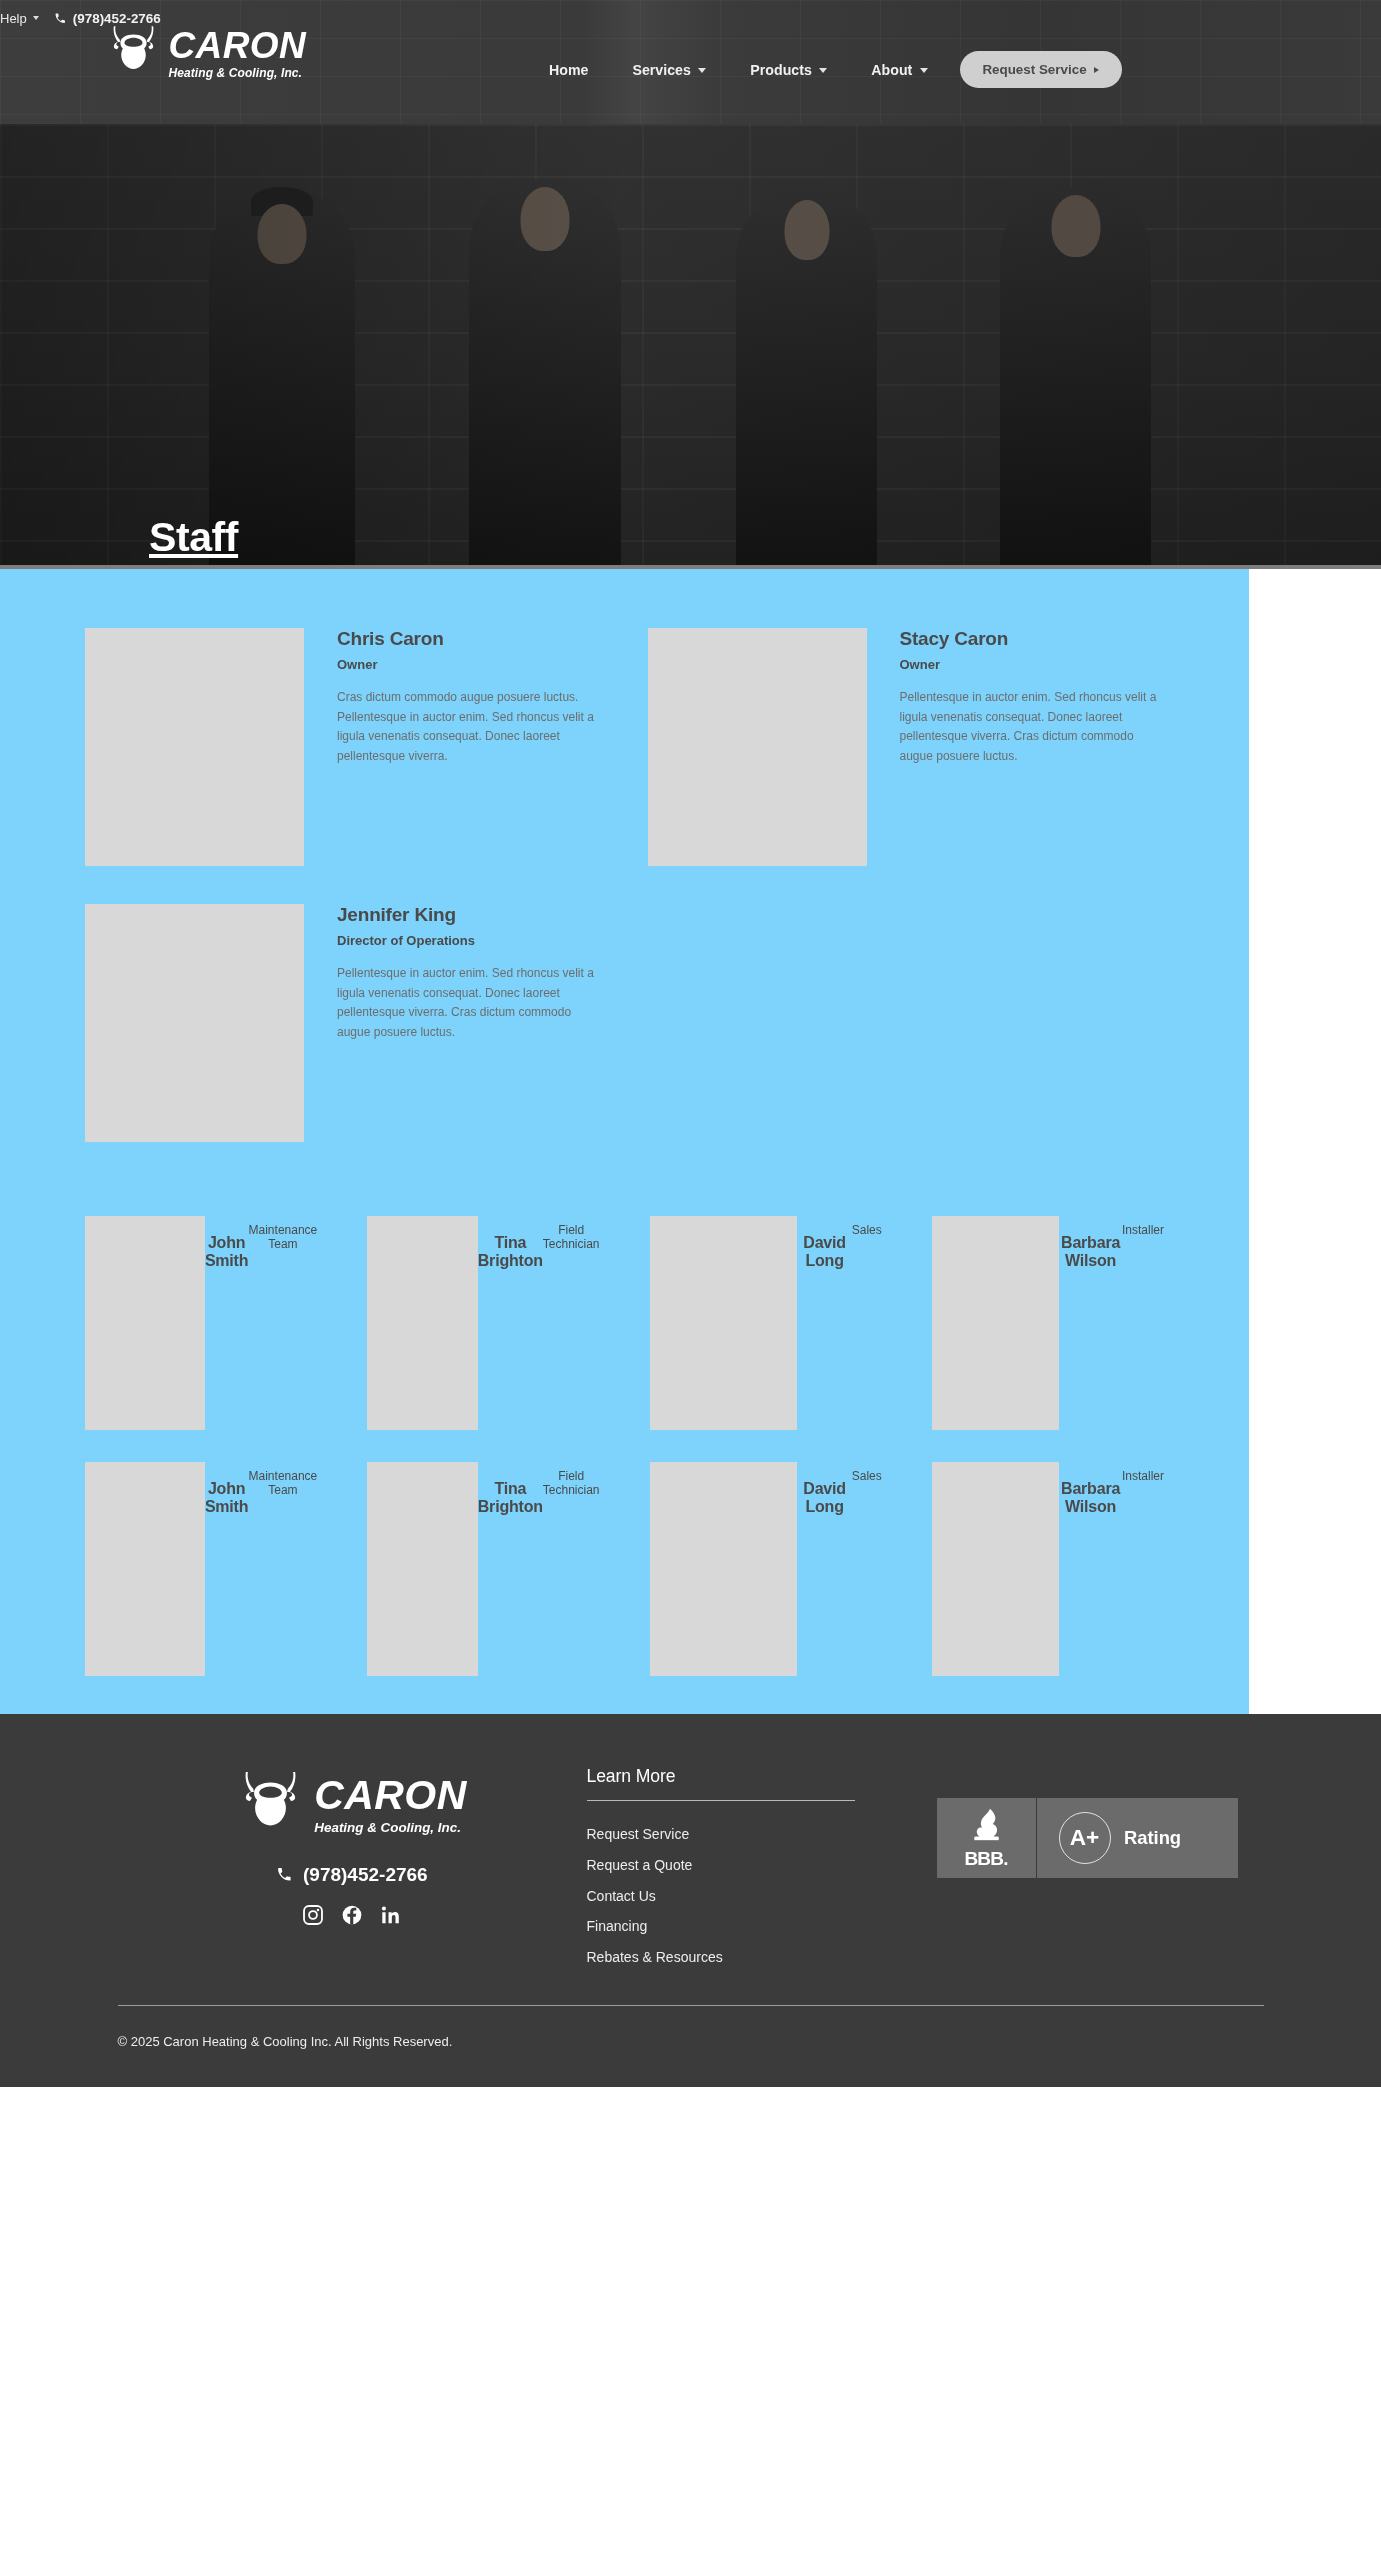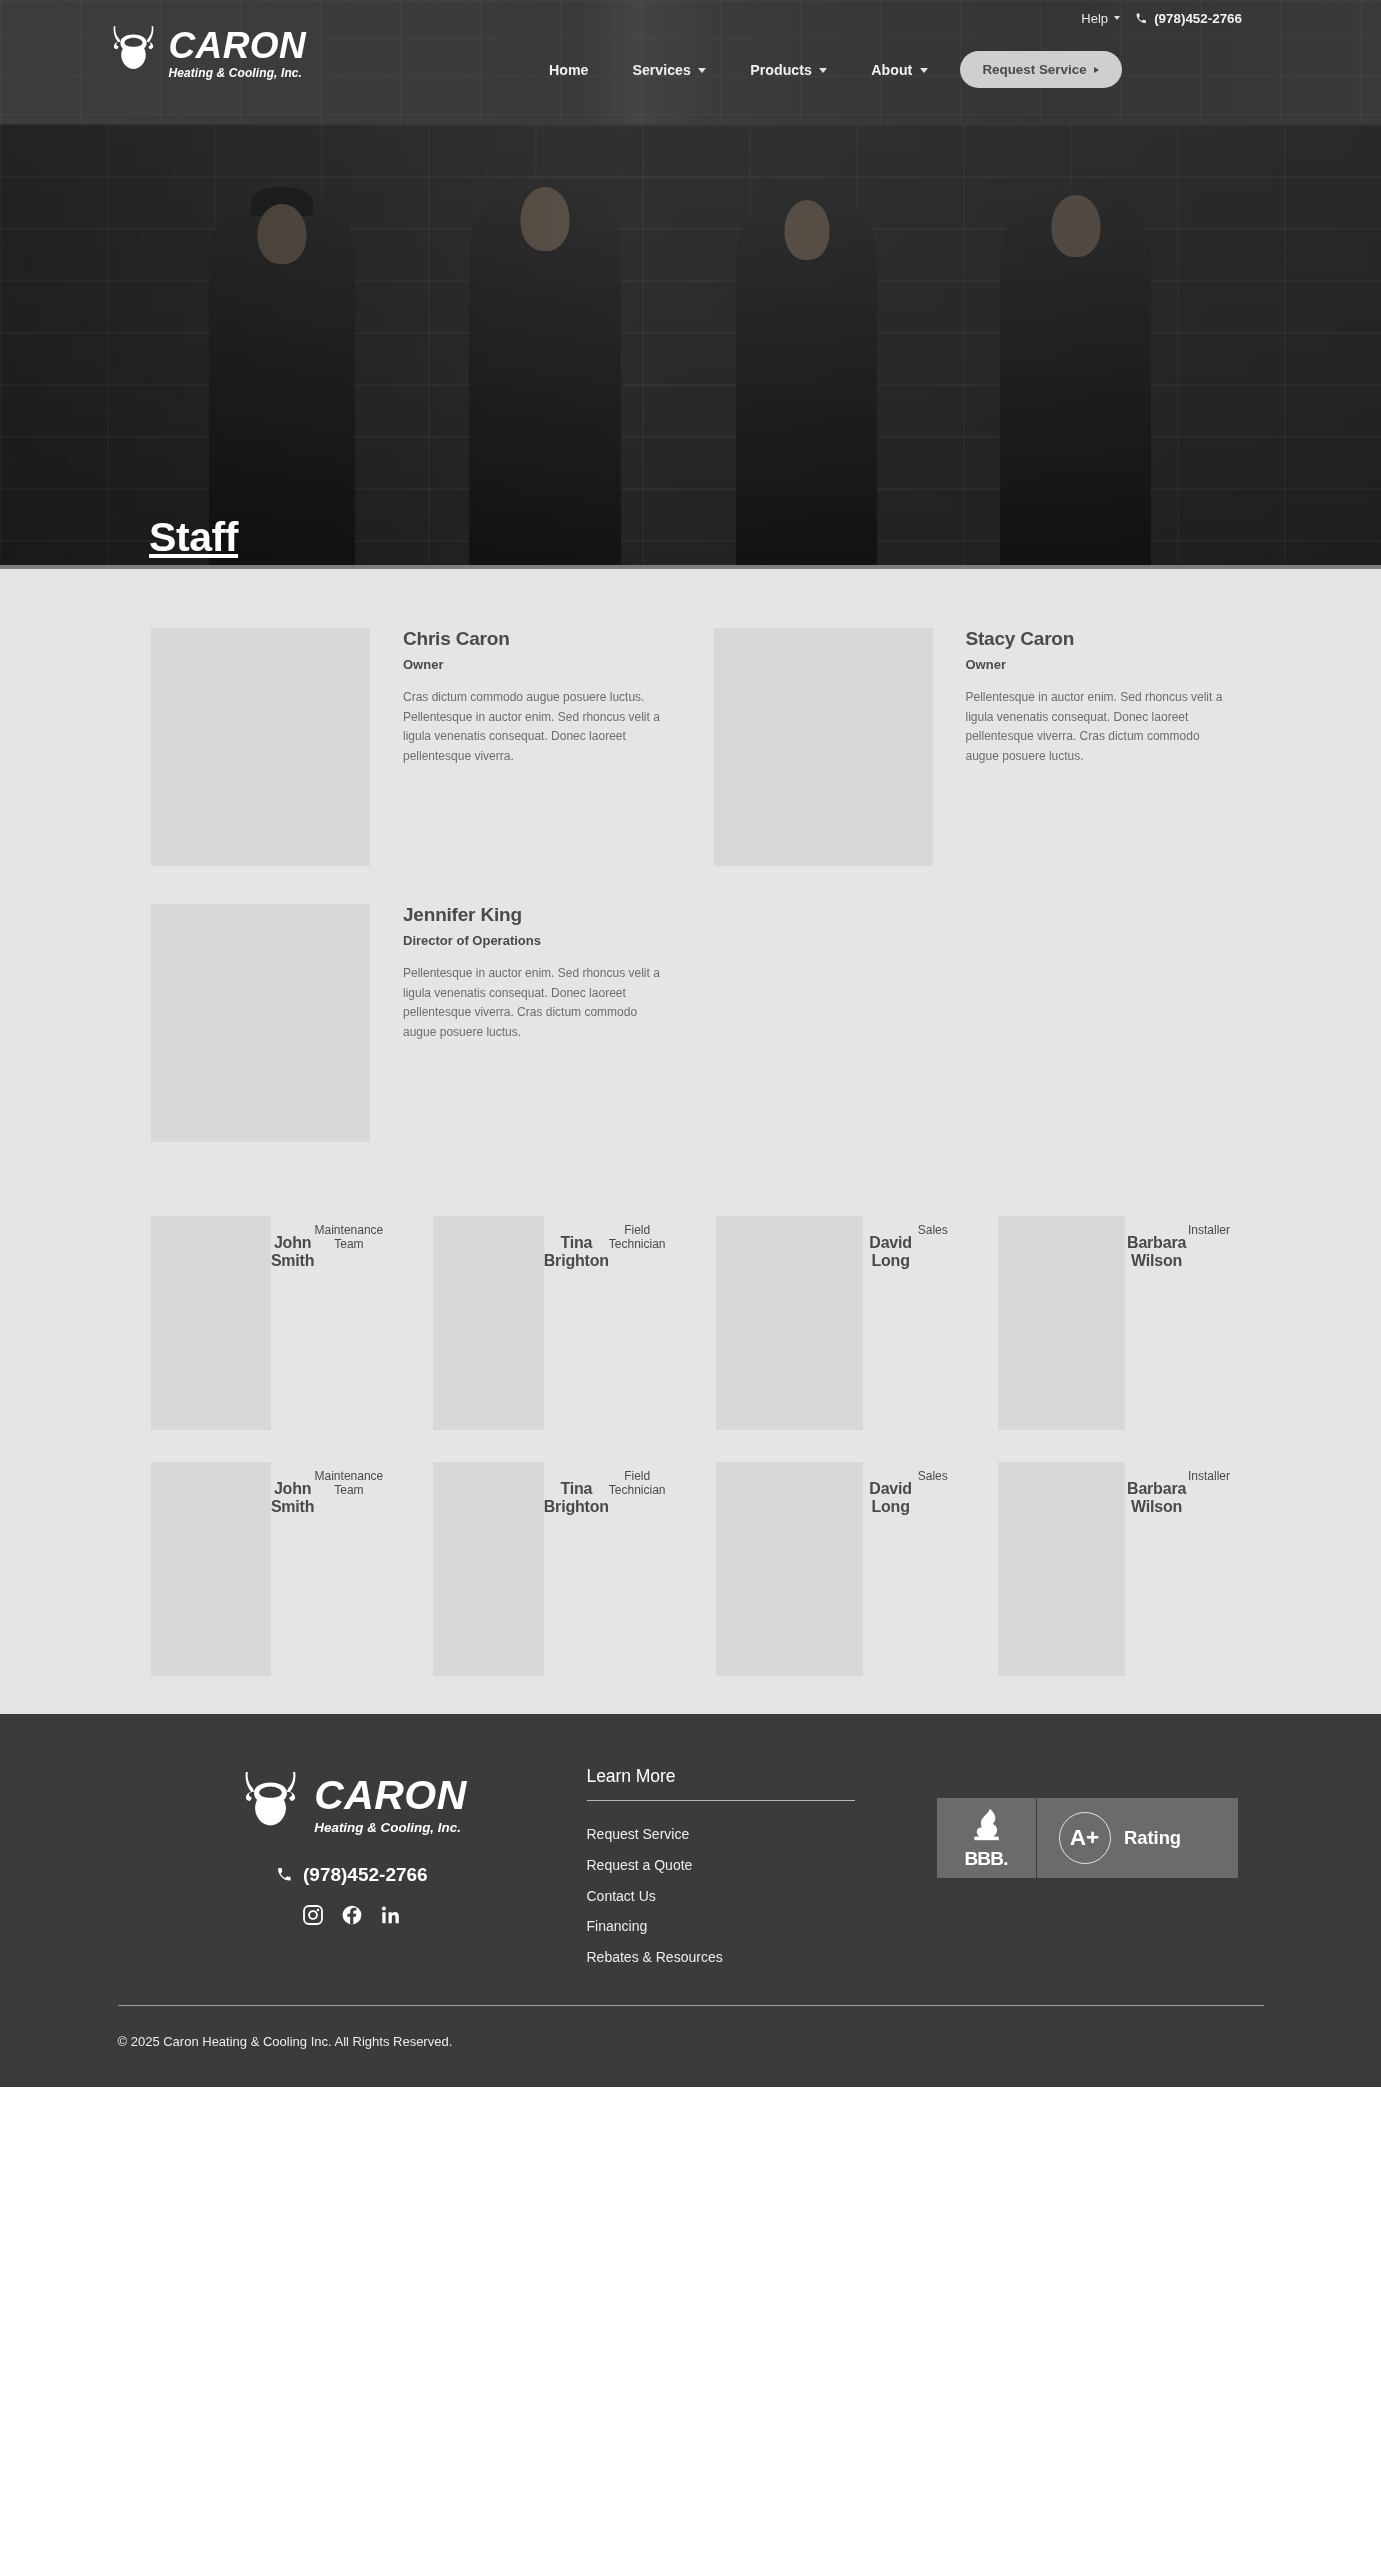--- a/index.html
+++ b/index.html
@@ -31,21 +31,20 @@
         rgba(0,0,0,0) 0.8px, rgba(0,0,0,0) 80px),
       linear-gradient(to right, #3d3d3d 0%, #3a3a3a 42%, #444444 46%, #3b3b3b 52%, #353535 75%, #3a3a3a 100%);
     opacity: 1;
   }
   .topbar {
     position: absolute;
     top: 5.9px; right: 0; left: 0;
     height: 25px;
     display: flex;
     align-items: center;
-    justify-content: flex-end;
     padding-right: 139px;
     gap: 15px;
     z-index: 4;
   }
   .help-link {
     display: flex; align-items: center; gap: 5.9px;
     color: #e9e9e9; font-size: 13px; font-weight: 400;
     cursor: pointer; white-space: nowrap;
   }
   .caret-sm {
@@ -189,22 +188,22 @@
     font-size: 41px;
     font-weight: 700;
     letter-spacing: -0.4px;
     z-index: 5;
     font-family: "Liberation Sans", sans-serif;
     text-decoration: underline;
   }
 
   
   .main {
-    width: 1381px;
-    background: #e5e5e5;
+    width: 1249px;
+    background: #7dd3fc;
     padding-bottom: 38px;
   }
   .wrap { width: 1079px; margin: 0 auto; }
 
   .bios {
     display: grid;
     grid-template-columns: 1fr 1fr;
     column-gap: 46px;
     row-gap: 38px;
     padding-top: 59px;

